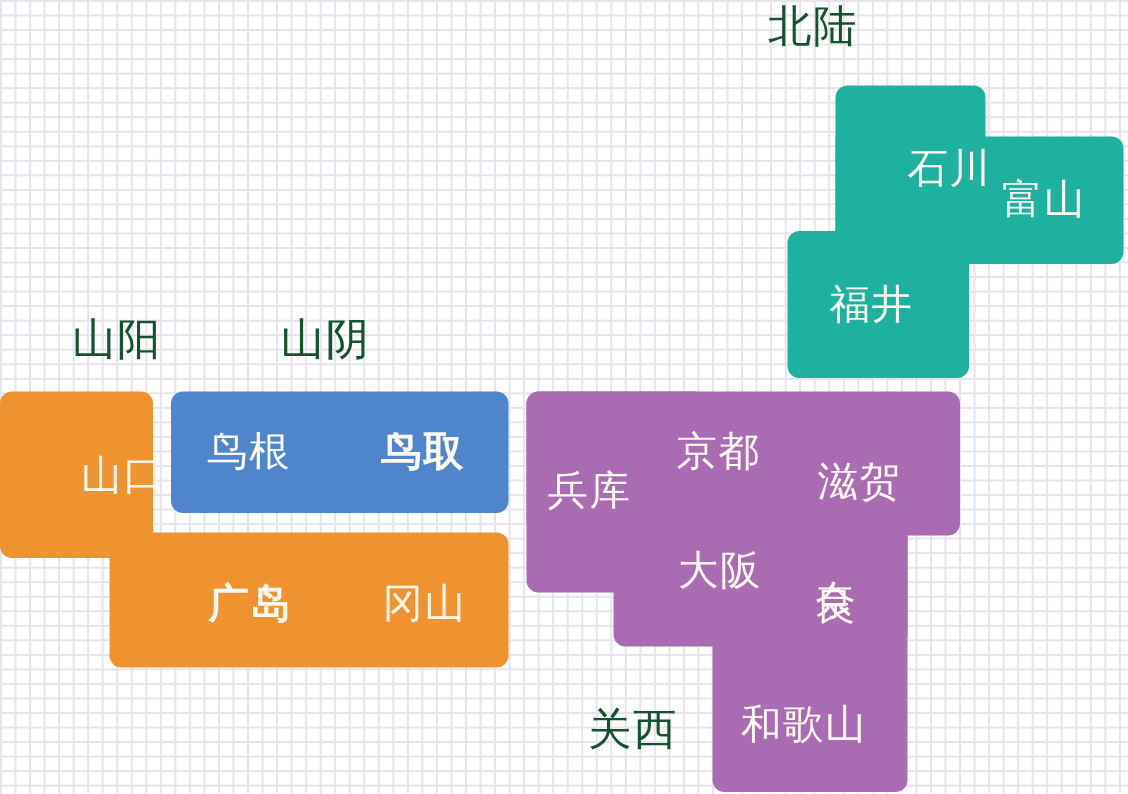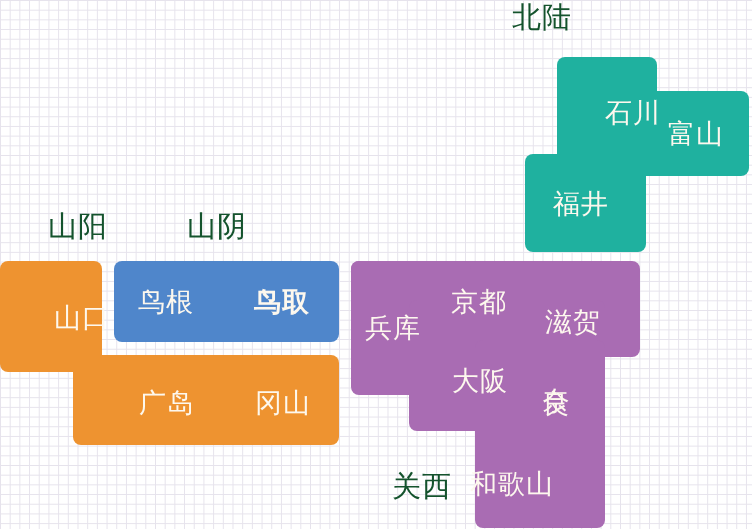--- a/index.html
+++ b/index.html
@@ -52,37 +52,37 @@
 
 <div class="region-label" style="left:512px; top:3px;">北陆</div>
 <div class="region-label" style="left:18px; top:212px;margin-left:30px;">山阳</div>
 <div class="region-label" style="left:187px; top:212px;">山阴</div>
 <div class="region-label" style="left:392px; top:472px;">关西</div>
 
 <div class="block orange" style="left:0px; top:261px; width:102px; height:111px;"></div>
 <div class="block orange" style="left:73px; top:355px; width:266px; height:90px;"></div>
 <div class="block orange" style="left:73px; top:330px; width:29px; height:42px; border-radius:0;"></div>
 <div class="pref" style="left:22px; top:304px;margin-left:32px;">山口</div>
-<div class="pref" style="left:139px; top:389px;">广岛</div>
+<div class="pref" style="left:139px; top:389px;font-weight:bold;">广岛</div>
 <div class="pref" style="left:255px; top:389px;">冈山</div>
 
 <div class="block blue" style="left:114px; top:261px; width:225px; height:81px;"></div>
 <div class="pref" style="left:138px; top:288px;">鸟根</div>
 <div class="pref" style="left:254px; top:288px;font-weight:bold;">鸟取</div>
 
 <div class="block purple" style="left:351px; top:261px; width:289px; height:96px;"></div>
 <div class="block purple" style="left:351px; top:261px; width:120px; height:134px;"></div>
 <div class="block purple" style="left:409px; top:300px; width:196px; height:131px;"></div>
 <div class="block purple" style="left:475px; top:340px; width:130px; height:188px;"></div>
 <div class="pref" style="left:365px; top:314px;">兵库</div>
 <div class="pref" style="left:451px; top:288px;">京都</div>
 <div class="pref" style="left:545px; top:288px;margin-top:20px;">滋贺</div>
 <div class="pref" style="left:452px; top:367px;">大阪</div>
 <div class="pref vertical" style="left:543px; top:366px;">奈良</div>
-<div class="pref" style="left:470px; top:470px;text-align:center;">和歌山</div>
+<div class="pref" style="left:494px; top:470px;text-align:center;">和歌山</div>
 
 <div class="block teal" style="left:557px; top:57px; width:100px; height:119px;"></div>
 <div class="block teal" style="left:645px; top:91px; width:104px; height:85px;"></div>
 <div class="block teal" style="left:525px; top:154px; width:121px; height:98px;"></div>
 <div class="block teal" style="left:557px; top:91px; width:100px; height:85px; border-radius:0;"></div>
 <div class="pref" style="left:605px; top:99px;">石川</div>
 <div class="pref" style="left:668px; top:120px;">富山</div>
 <div class="pref" style="left:553px; top:190px;">福井</div>
 
 </body></html>

